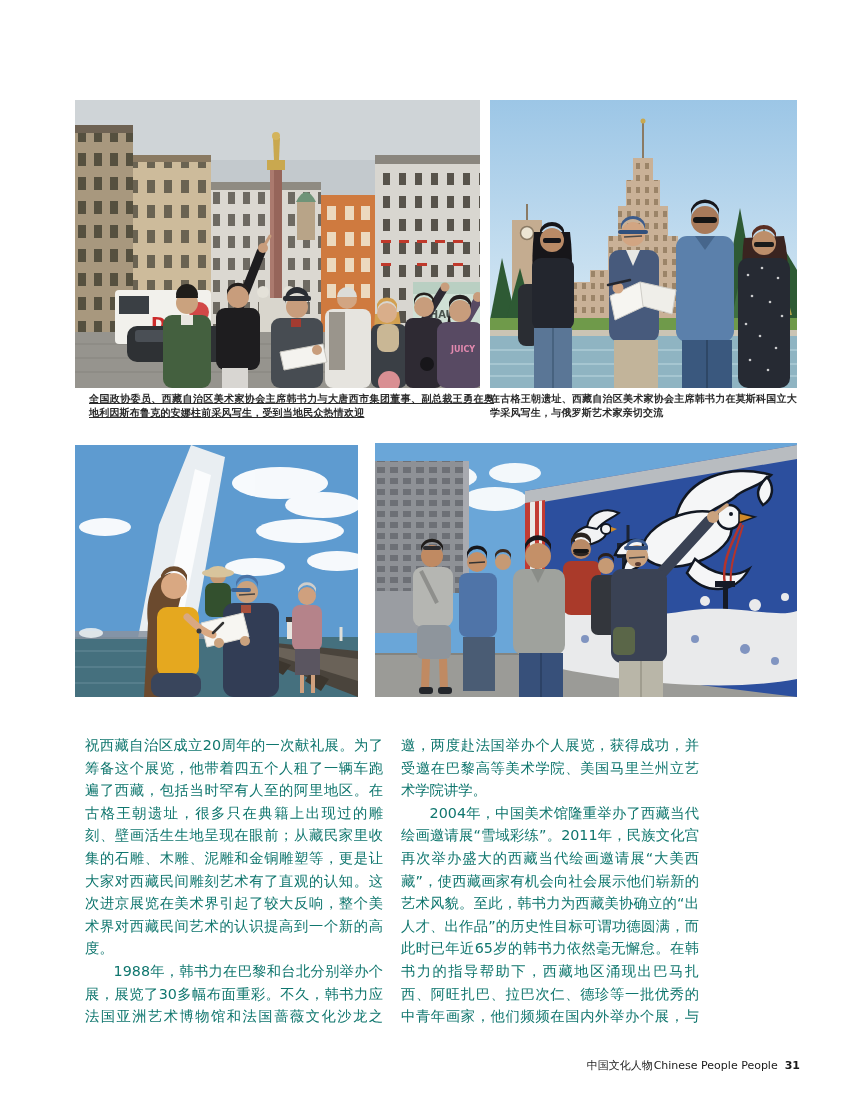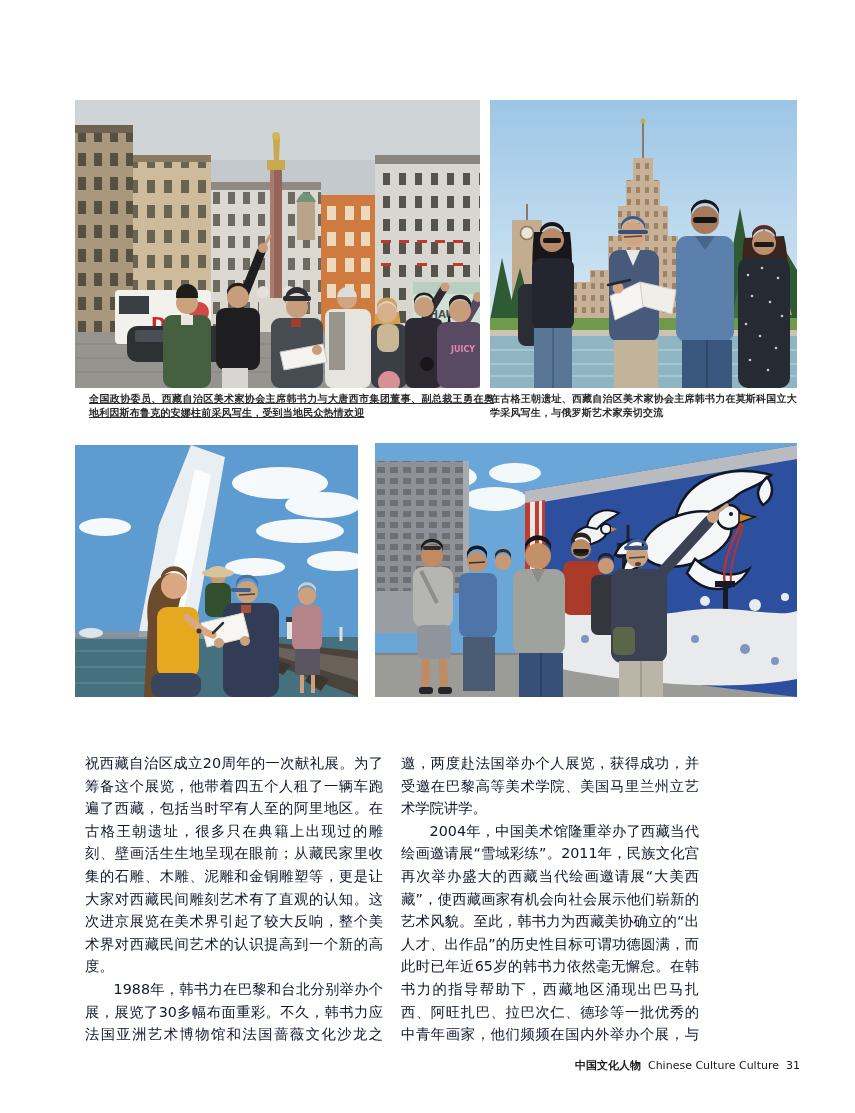--- a/index.html
+++ b/index.html
@@ -2,30 +2,30 @@
 <html><head>
 <meta charset="utf-8">
 <style>
   html,body{margin:0;padding:0;background:#ffffff;}
   .page{position:relative;width:855px;height:1113px;background:#fff;overflow:hidden;
         font-family:"DejaVu Sans","Liberation Sans",sans-serif;}
   .photo{position:absolute;overflow:hidden;background:#dfe3e6;}
   .photo svg{display:block;}
   .caption{position:absolute;font-size:10px;line-height:14px;font-weight:700;color:#2b2b2b;
            letter-spacing:0.2px;text-align:justify;}
-  .article{position:absolute;left:85px;top:752px;width:614px;height:298px;overflow:hidden;
+  .article{position:absolute;left:85px;top:734px;width:614px;height:298px;overflow:hidden;
            column-count:2;column-gap:18px;column-fill:auto;
-           font-size:14.3px;line-height:22.6px;color:#0f172a;text-align:justify;}
+           font-size:14.3px;line-height:22.6px;color:#0f766e;text-align:justify;}
   .article p{margin:0;}
   .article p.indent{text-indent:2em;}
   .footer{position:absolute;left:0;top:1058px;width:800px;text-align:right;
           font-size:11px;color:#1a1a1a;}
-  .footer .cn{font-weight:700;margin-right:7px;}
+  .footer .cn{font-weight:400;margin-right:1px;}
   .footer .en{font-weight:400;}
-  .footer .num{font-weight:400;margin-left:7px;margin-top:16px;}
+  .footer .num{font-weight:700;margin-left:7px;margin-top:16px;}
 </style>
 </head>
 <body>
 
 <div class="page">
 
   <div class="photo" style="left:75px;top:100px;width:405px;height:288px;">
     <svg width="405" height="288" viewBox="0 0 405 288">
       <defs>
         <pattern id="pw1" width="16" height="24" patternUnits="userSpaceOnUse">
@@ -463,16 +463,16 @@
     </svg>
   </div>
 
   <div class="article">
     <p>祝西藏自治区成立20周年的一次献礼展。为了筹备这个展览，他带着四五个人租了一辆车跑遍了西藏，包括当时罕有人至的阿里地区。在古格王朝遗址，很多只在典籍上出现过的雕刻、壁画活生生地呈现在眼前；从藏民家里收集的石雕、木雕、泥雕和金铜雕塑等，更是让大家对西藏民间雕刻艺术有了直观的认知。这次进京展览在美术界引起了较大反响，整个美术界对西藏民间艺术的认识提高到一个新的高度。</p>
     <p class="indent">1988年，韩书力在巴黎和台北分别举办个展，展览了30多幅布面重彩。不久，韩书力应法国亚洲艺术博物馆和法国蔷薇文化沙龙之邀，两度赴法国举办个人展览，获得成功，并受邀在巴黎高等美术学院、美国马里兰州立艺术学院讲学。</p>
     <p class="indent">2004年，中国美术馆隆重举办了西藏当代绘画邀请展“雪域彩练”。2011年，民族文化宫再次举办盛大的西藏当代绘画邀请展“大美西藏”，使西藏画家有机会向社会展示他们崭新的艺术风貌。至此，韩书力为西藏美协确立的“出人才、出作品”的历史性目标可谓功德圆满，而此时已年近65岁的韩书力依然毫无懈怠。在韩书力的指导帮助下，西藏地区涌现出巴马扎西、阿旺扎巴、拉巴次仁、德珍等一批优秀的中青年画家，他们频频在国内外举办个展，与西藏绘画艺术一起为世界所接纳和熟知。至今，许多藏族画家都还记得他们首次在新加坡亮相的情景。在那次西藏当代艺术展上，</p>
   </div>
 
   <div class="footer">
-    <span class="cn">中国文化人物</span><span class="en">Chinese Culture Culture</span><span class="num">31</span>
+    <span class="cn">中国文化人物</span><span class="en">Chinese People People</span><span class="num">31</span>
   </div>
 
 </div>
 
 </body></html>

